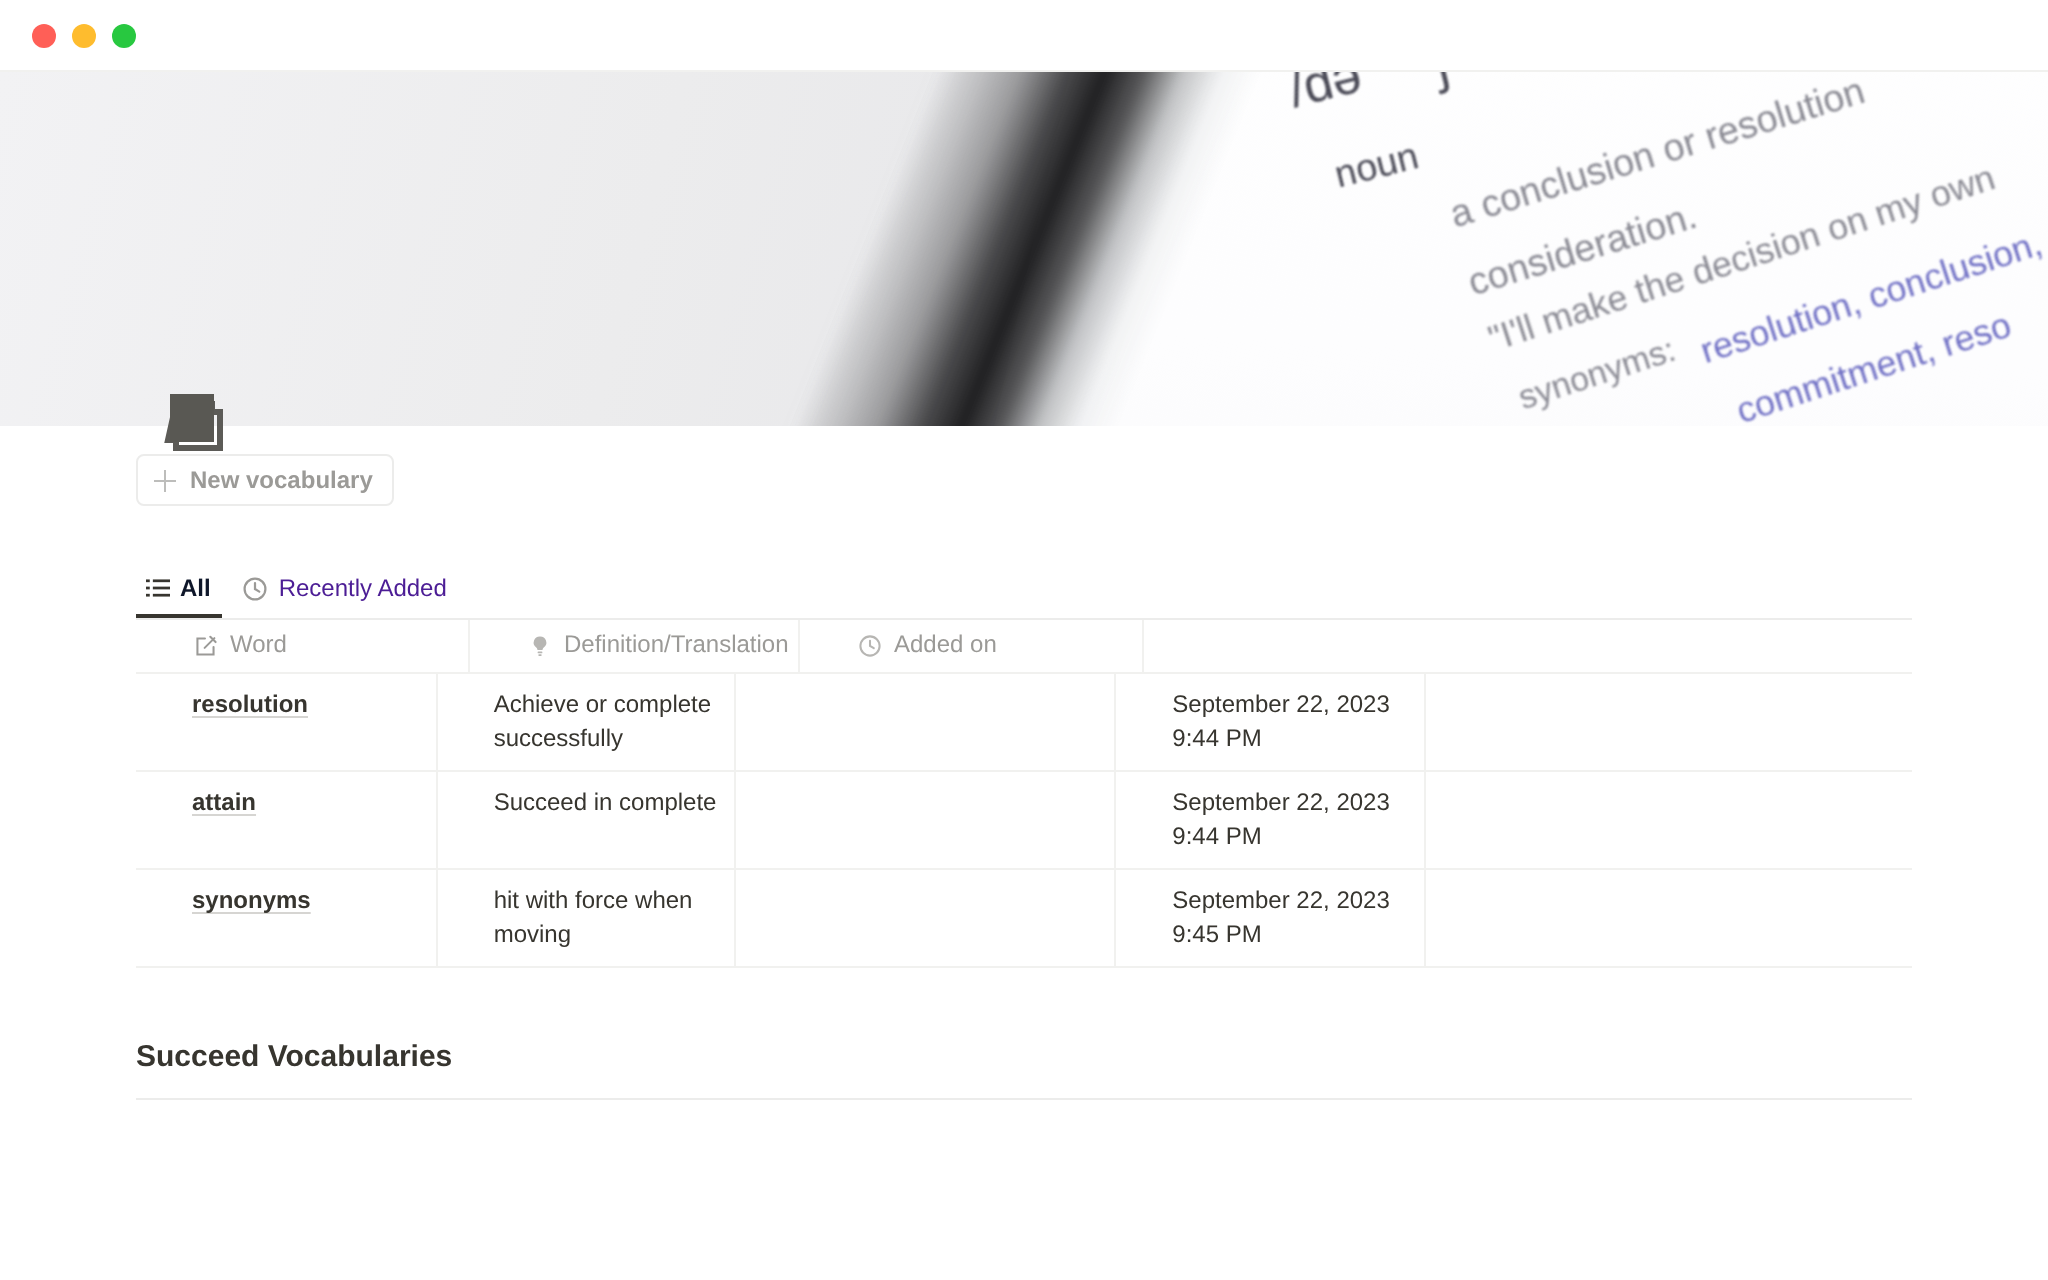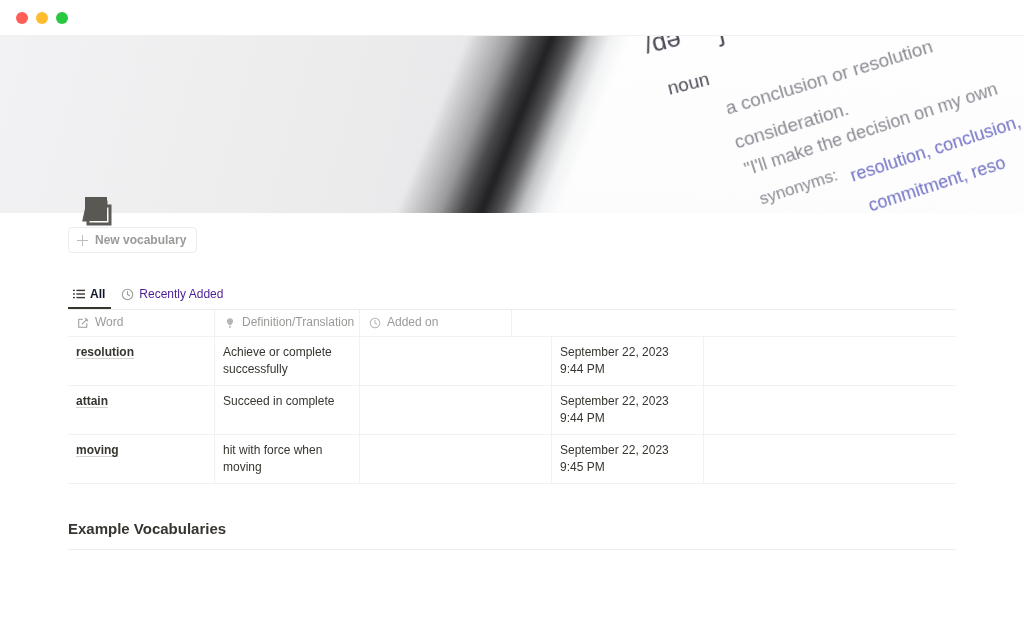--- a/index.html
+++ b/index.html
@@ -106,21 +106,21 @@
   }
   .tab.active{ color:#0f172a; font-weight:700; border-bottom-color:#37352f; }
   .tab svg{ display:block; }
 
   
   .tbl{ width:888px; border-top:1px solid #ececeb; }
   .trow{ display:flex; border-bottom:1px solid #f1f1ef; }
   .trow.head .tcell{ color:#9b9a97; font-size:12px; height:26px; display:flex; align-items:center; gap:6px; }
   .tcell{
     font-size:12px; color:#37352f; padding:7px 8px; line-height:1.42;
-    border-right:1px solid #f1f1ef; overflow:hidden;
+    border-right:1px solid #f1f1ef; overflow:hidden;margin-left:20px;
   }
   .trow.head .tcell{ padding:0 8px; }
   .c-word{ width:147px; }
   .c-def{ width:145px; }
   .c-ex{ width:192px; }
   .c-date{ width:152px; }
   .c-blank{ width:252px; border-right:none; }
   .word{ font-weight:600; font-size:12px; text-decoration:underline; text-underline-offset:2px;
          text-decoration-color:#d6d5d2; cursor:pointer; }
   .hicon{ display:inline-flex; width:13px; height:13px; flex:0 0 13px; align-items:center; justify-content:center; }
@@ -250,31 +250,31 @@
               <div class="tcell c-blank"></div>
             </div>
             <div class="trow">
               <div class="tcell c-word"><span class="word">attain</span></div>
               <div class="tcell c-def">Succeed in complete</div>
               <div class="tcell c-ex"></div>
               <div class="tcell c-date">September 22, 2023 9:44 PM</div>
               <div class="tcell c-blank"></div>
             </div>
             <div class="trow">
-              <div class="tcell c-word"><span class="word">moving</span></div>
+              <div class="tcell c-word"><span class="word">synonyms</span></div>
               <div class="tcell c-def">hit with force when moving</div>
               <div class="tcell c-ex"></div>
               <div class="tcell c-date">September 22, 2023 9:45 PM</div>
               <div class="tcell c-blank"></div>
             </div>
           </div>
       </div>
 
       
-      <div class="browse-h">Example Vocabularies</div>
+      <div class="browse-h">Succeed Vocabularies</div>
       <div class="browse-rule"></div>
 
       
 
       
 
     </div>
   </div>
 </div>
 

